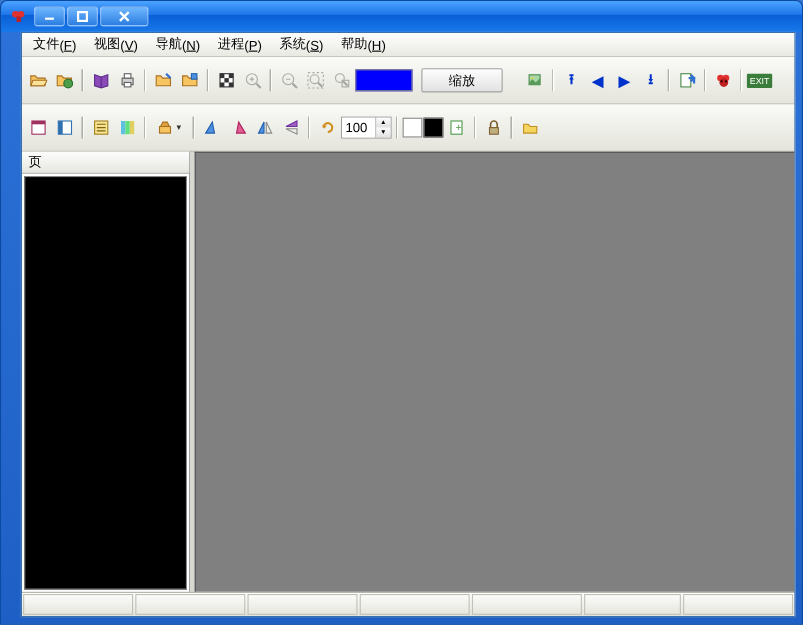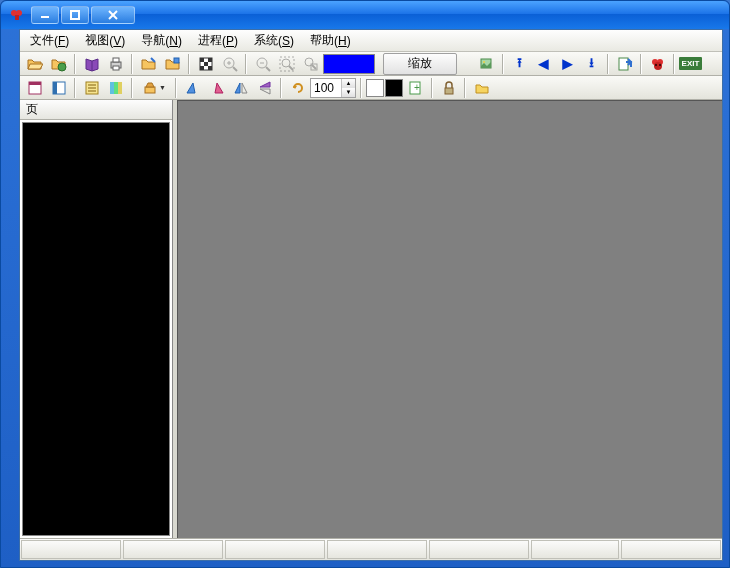--- a/index.html
+++ b/index.html
@@ -14,29 +14,29 @@
 .win-btn { width: 28px; height: 18px; border-radius: 3px; border: 1px solid rgba(255,255,255,0.4); display: flex; align-items: center; justify-content: center; cursor: pointer; background: linear-gradient(to bottom, #6fb6ff, #2a7de0); }
 .win-btn.close { width: 44px; background: linear-gradient(to bottom, #6fb6ff, #2a7de0); }
 .win-btn svg { stroke: #fff; stroke-width: 2; fill: none; }
 
 .client-area { flex: 1; background: #fff; margin: 0 6px 6px 18px; display: flex; flex-direction: column; border: 1px solid #3c6ea8; }
 
 .menubar { height: 22px; background: linear-gradient(to bottom, #fefefe, #e9e9e2); border-bottom: 1px solid #c0c0b8; display: flex; align-items: stretch; padding: 0 2px; }
 .menu-item { padding: 0 8px; display: flex; align-items: center; cursor: pointer; }
 .menu-item .underline { text-decoration: underline; }
 
-.toolbar { height: 24px; background: linear-gradient(to bottom, #fafaf7, #e4e4dc); border-bottom: 1px solid #b0b0a8; display: flex; align-items: center; padding: 0 3px; gap: 1px; }
+.toolbar { height: 43px; background: linear-gradient(to bottom, #fafaf7, #e4e4dc); border-bottom: 1px solid #b0b0a8; display: flex; align-items: center; padding: 0 3px; gap: 1px; }
 .tb-btn { width: 23px; height: 23px; display: flex; align-items: center; justify-content: center; cursor: pointer; border: 1px solid transparent; border-radius: 2px; }
 .tb-btn.disabled { opacity: 0.45; cursor: default; }
 .tb-btn .drop { font-size: 7px; margin-left: 1px; color: #333; }
 .tb-sep { width: 2px; height: 20px; margin: 0 3px; background: linear-gradient(to right, #b0b0a8 0 1px, #fff 1px 2px); }
 .color-swatch { width: 52px; height: 20px; background: #0000ff; border: 1px solid #888; }
 .zoom-btn { width: 74px; height: 22px; border: 1px solid #a0a0a0; background: linear-gradient(to bottom, #fdfdfd, #e2e2e2); display: flex; align-items: center; justify-content: center; cursor: pointer; font-size: 12px; border-radius: 2px; }
 .nav-arrow { color: #0033cc; font-size: 13px; font-weight: bold; }
-.exit-btn { background: #3a7c3a; color: #fff; font-size: 8px; font-weight: bold; padding: 2px 3px; border-radius: 1px; }
+.exit-btn { background: #3a7c3a; color: #fff; font-size: 8px; font-weight: normal; padding: 2px 3px; border-radius: 1px; }
 .spinner { display: flex; border: 1px solid #a0a0a0; height: 20px; }
 .spinner input { width: 30px; border: none; text-align: left; font-size: 12px; padding: 0 3px; outline: none; }
 .spinner .spin-btns { display: flex; flex-direction: column; width: 14px; height: 18px; }
 .spinner .spin-btns div { flex: 1; display: flex; align-items: center; justify-content: center; font-size: 6px; background: linear-gradient(to bottom,#fdfdfd,#e0e0e0); border-left: 1px solid #c0c0c0; cursor: pointer; }
 .color-box-small { width: 18px; height: 18px; border: 1px solid #888; }
 
 .content-row { flex: 1; display: flex; min-height: 0; }
 .side-panel { width: 153px; border-right: 1px solid #888; display: flex; flex-direction: column; background: #fff; }
 .side-header { height: 20px; background: linear-gradient(to bottom, #fdfdfd, #e6e6e0); border-bottom: 1px solid #b0b0a8; padding: 0 6px; display: flex; align-items: center; font-size: 12px; }
 .side-body { flex: 1; background: #000; margin: 2px; border: 1px solid #888; }

